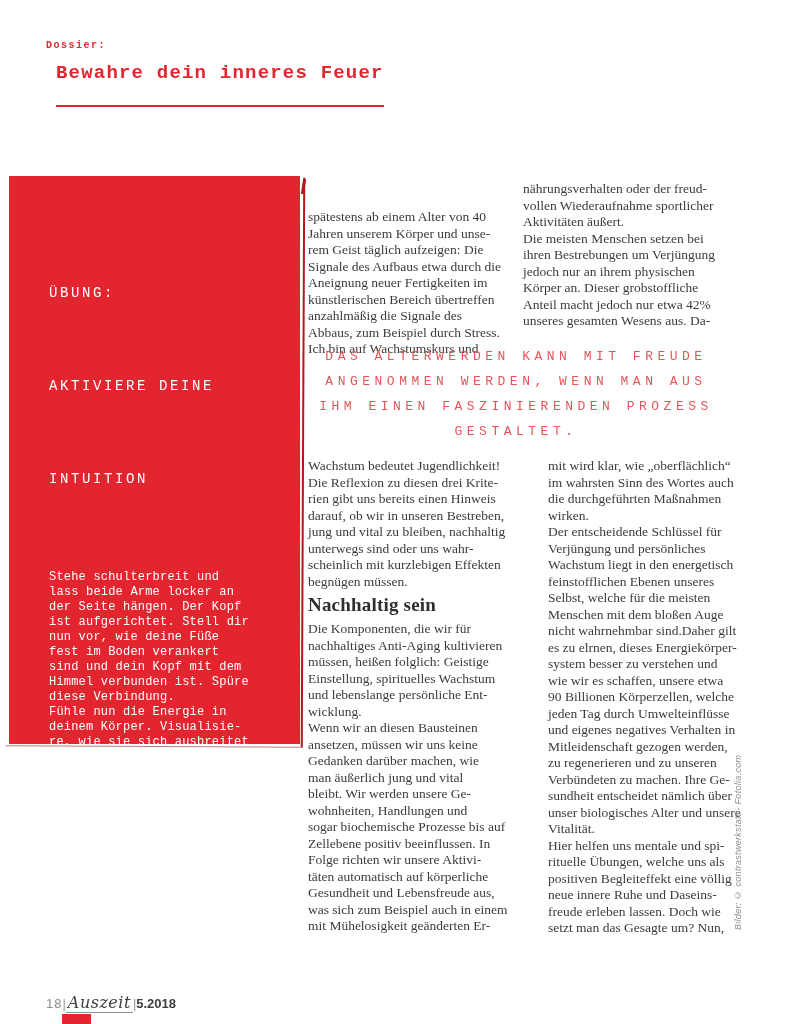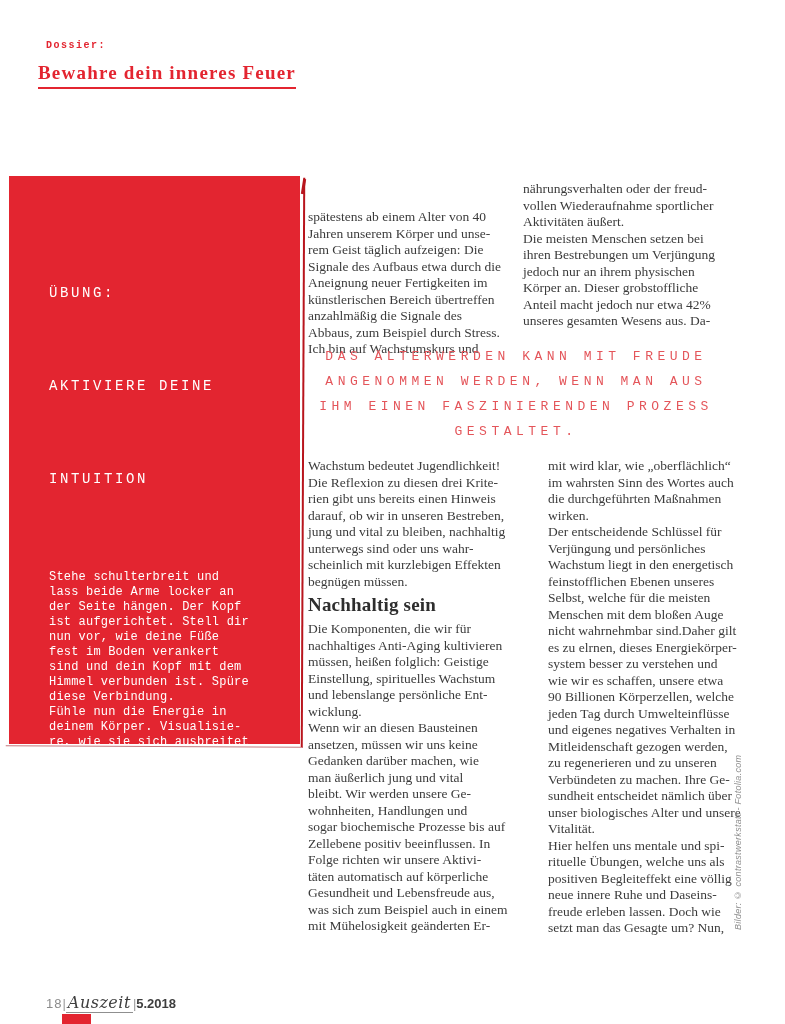--- a/index.html
+++ b/index.html
@@ -10,25 +10,25 @@
   }
 
   
   .kicker {
     position:absolute; left:46px; top:40px;
     font-family:"Liberation Mono", monospace;
     font-weight:700; font-size:10px; letter-spacing:1.5px;
     color:var(--accent-red);
   }
   .article-title {
-    position:absolute; left:38px; top:62px;
-    font-family:Liberation Serif, serif;
+    position:absolute; left:56px; top:62px;
+    font-family:Liberation Mono, monospace;
     font-weight:700; font-size:19px; letter-spacing:1.2px;
     color:var(--accent-red);
-    padding-bottom:3px; border-bottom:2px solid var(--accent-red);
+    padding-bottom:21px; border-bottom:2px solid var(--accent-red);
   }
 
   
   .exercise-box {
     position:absolute; left:9px; top:176px; width:291px; height:568px;
     background:var(--accent-red); box-sizing:border-box;
     padding:40px 10px 0 40px;
   }
   .exercise-box::before {
     content:""; position:absolute; inset:1px -4px -3px -2px;

